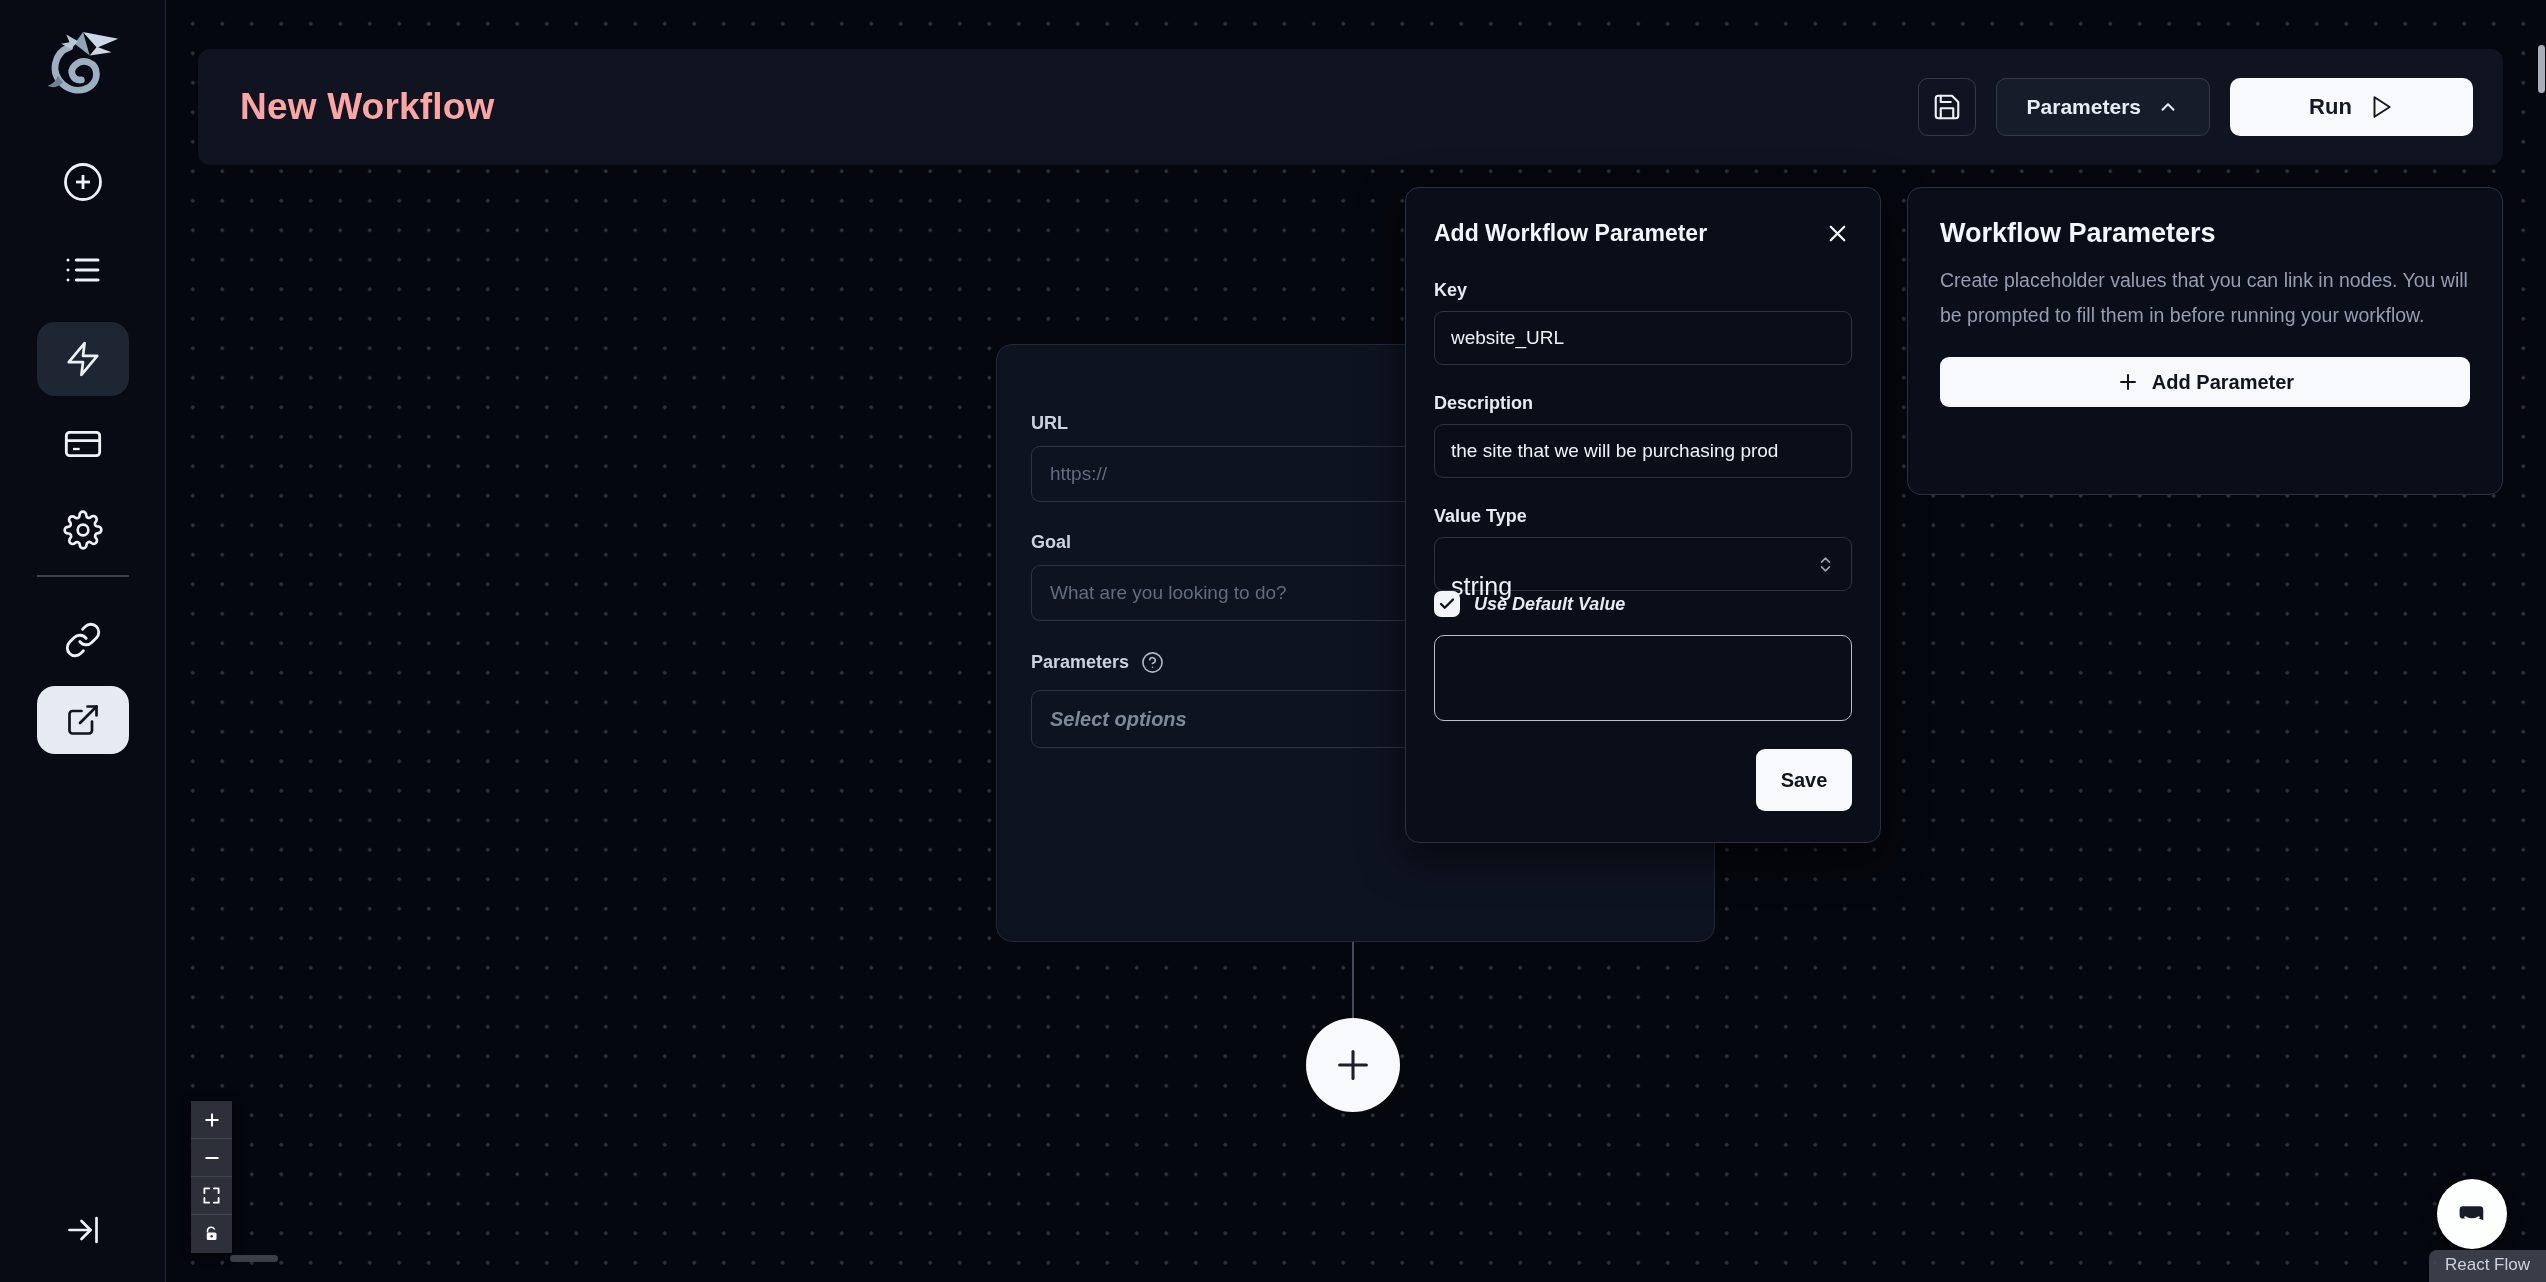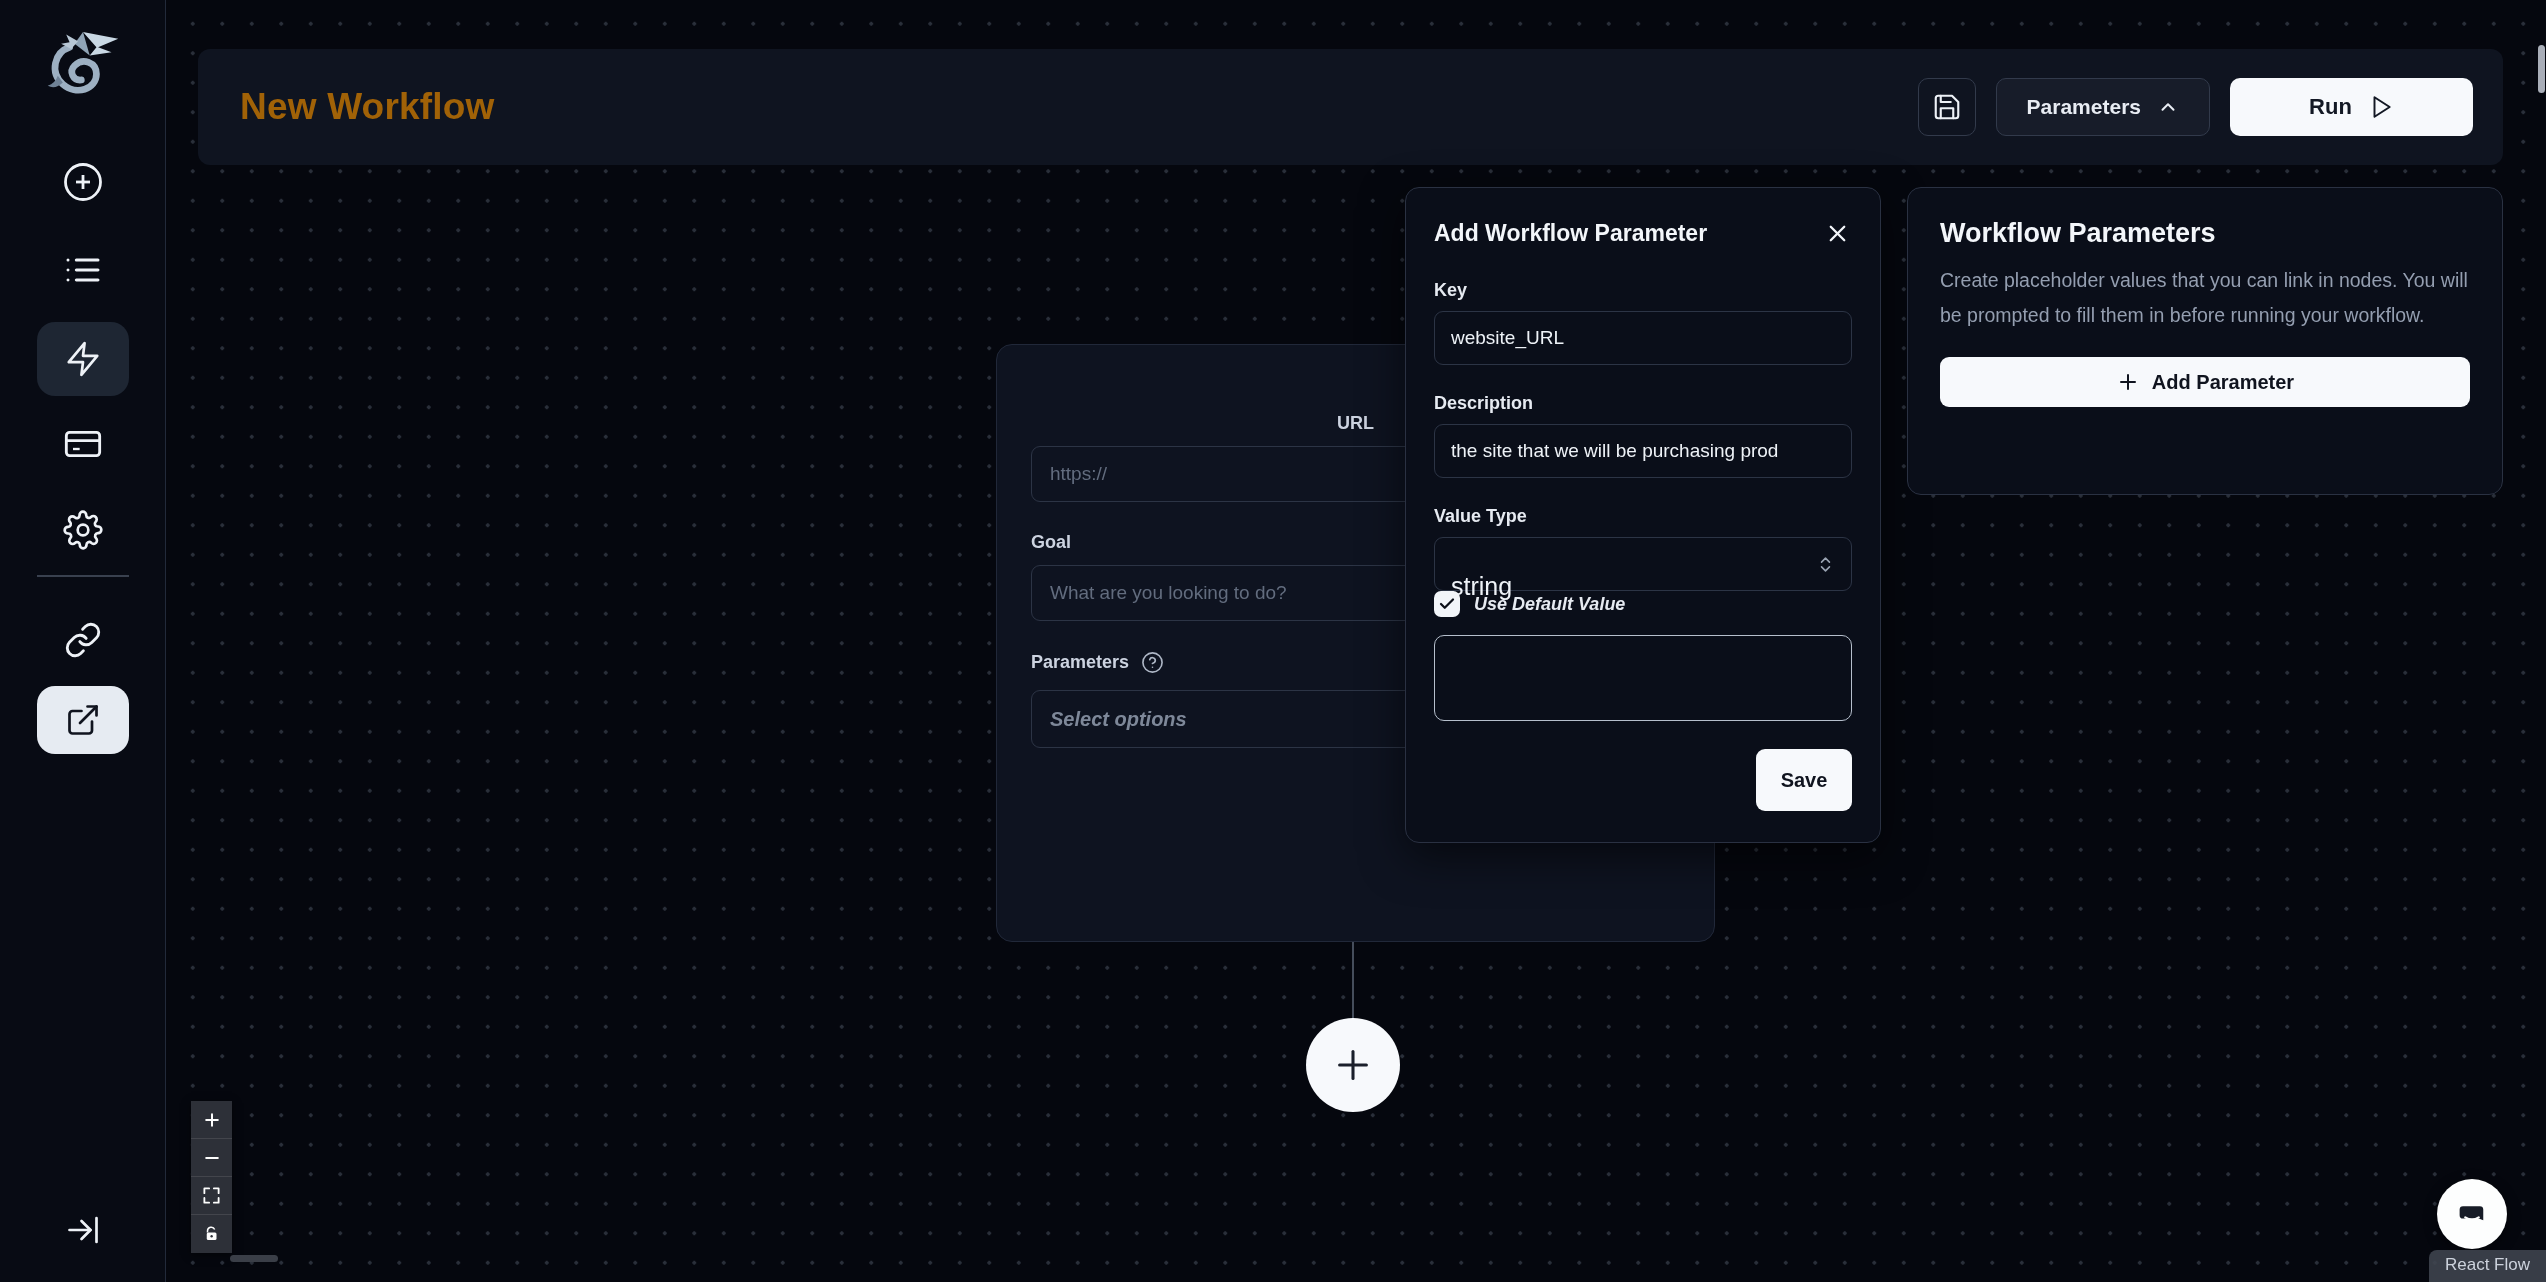--- a/index.html
+++ b/index.html
@@ -33,21 +33,21 @@
   .side-btn.dark  { background:#1e2633; color:#eef2f7; }
   .side-btn.light { background:#e6ebf2; color:#10141f; }
   .side-divider { position:absolute; left:37px; width:92px; height:2px; background:#39414f; }
 
   
   .header {
     position:absolute; left:198px; top:49px; width:2305px; height:116px;
     background:#0f1420; border-radius:12px; z-index:2;
     display:flex; align-items:center;
   }
-  .header h1 { margin-left:42px; font-size:37px; font-weight:600; letter-spacing:0.2px; color:#a16207; }
+  .header h1 { margin-left:42px; font-size:37px; font-weight:600; letter-spacing:0.2px; color:#fca5a5; }
   .header .controls { position:absolute; right:30px; top:0; height:100%; display:flex; align-items:center; gap:20px; }
   .icon-btn {
     width:58px; height:58px; border:1.5px solid #323a4b; border-radius:10px;
     display:flex; align-items:center; justify-content:center; color:#eef2f7;
     background:#11162200; cursor:pointer;
   }
   .params-btn {
     height:58px; padding:0 30px; background:#171c29; border:1.5px solid #323a4b; border-radius:10px;
     display:flex; align-items:center; gap:16px; font-size:21px; font-weight:600; color:#e8ecf3; cursor:pointer;
   }
@@ -65,21 +65,21 @@
   }
   .tc-head { display:flex; gap:22px; align-items:flex-start; }
   .tc-icon { width:62px; height:62px; border:1.5px solid #2c3445; border-radius:12px;
     display:flex; align-items:center; justify-content:center; color:#eef2f7; }
   .tc-title { font-size:26px; font-weight:600; margin-top:4px; }
   .tc-sub   { font-size:18px; color:#8d97a9; margin-top:8px; }
   .tabs { display:inline-flex; border:1.5px solid #2c3445; border-radius:12px; padding:7px; margin-top:30px; }
   .tab { padding:13px 28px; font-size:21px; color:#eef1f6; border-radius:9px; cursor:pointer; }
   .tab.active { background:#3a4250; font-weight:500; }
   .field-label { font-size:18px; font-weight:600; color:#ccd3e0; }
-  .mt34{margin-top:34px;text-align:center;} .mt30{margin-top:30px;} .mt12{margin-top:12px;} .mt16{margin-top:16px;}
+  .mt34{margin-top:34px;} .mt30{margin-top:30px;} .mt12{margin-top:12px;} .mt16{margin-top:16px;}
   .text-input {
     width:648px; height:56px; background:transparent; border:1.5px solid #2c3445; border-radius:9px;
     color:#eef2f7; font-size:19px; padding:0 18px; outline:none;
     font-family:"Liberation Sans", sans-serif;
   }
   .text-input::placeholder { color:#626c7e; }
   .param-row { display:flex; align-items:center; gap:12px; }
   .help-ico { color:#aeb7c6; }
   .select-box {
     width:648px; height:58px; border:1.5px solid #2c3445; border-radius:9px;

